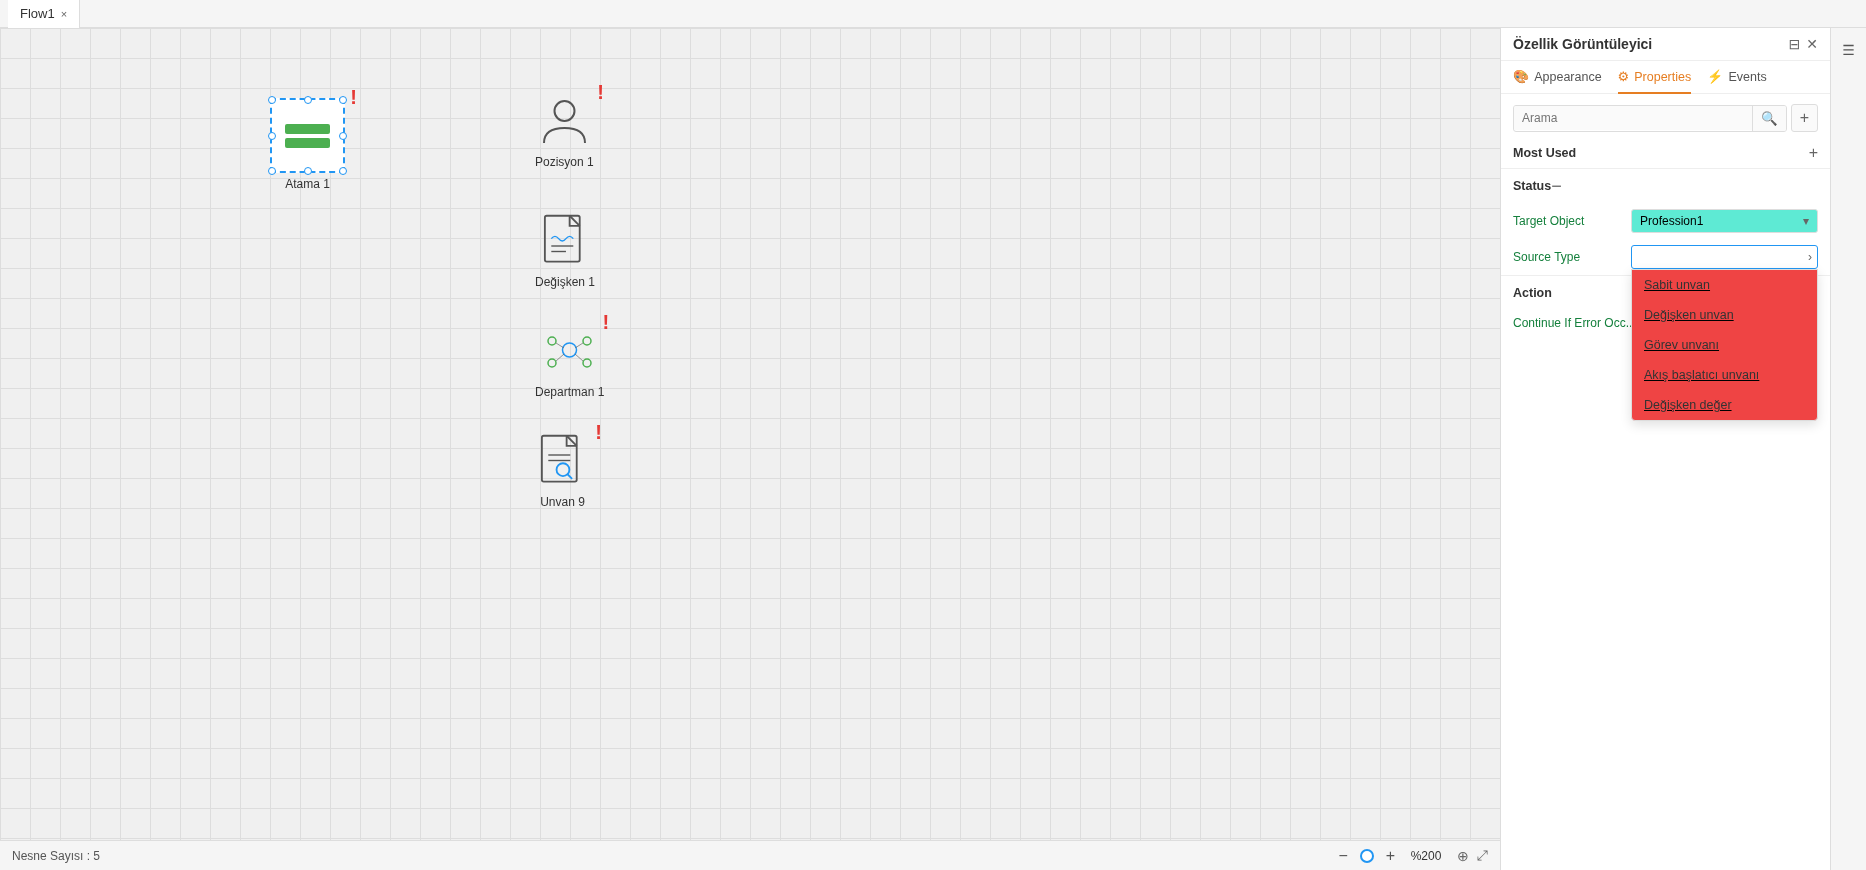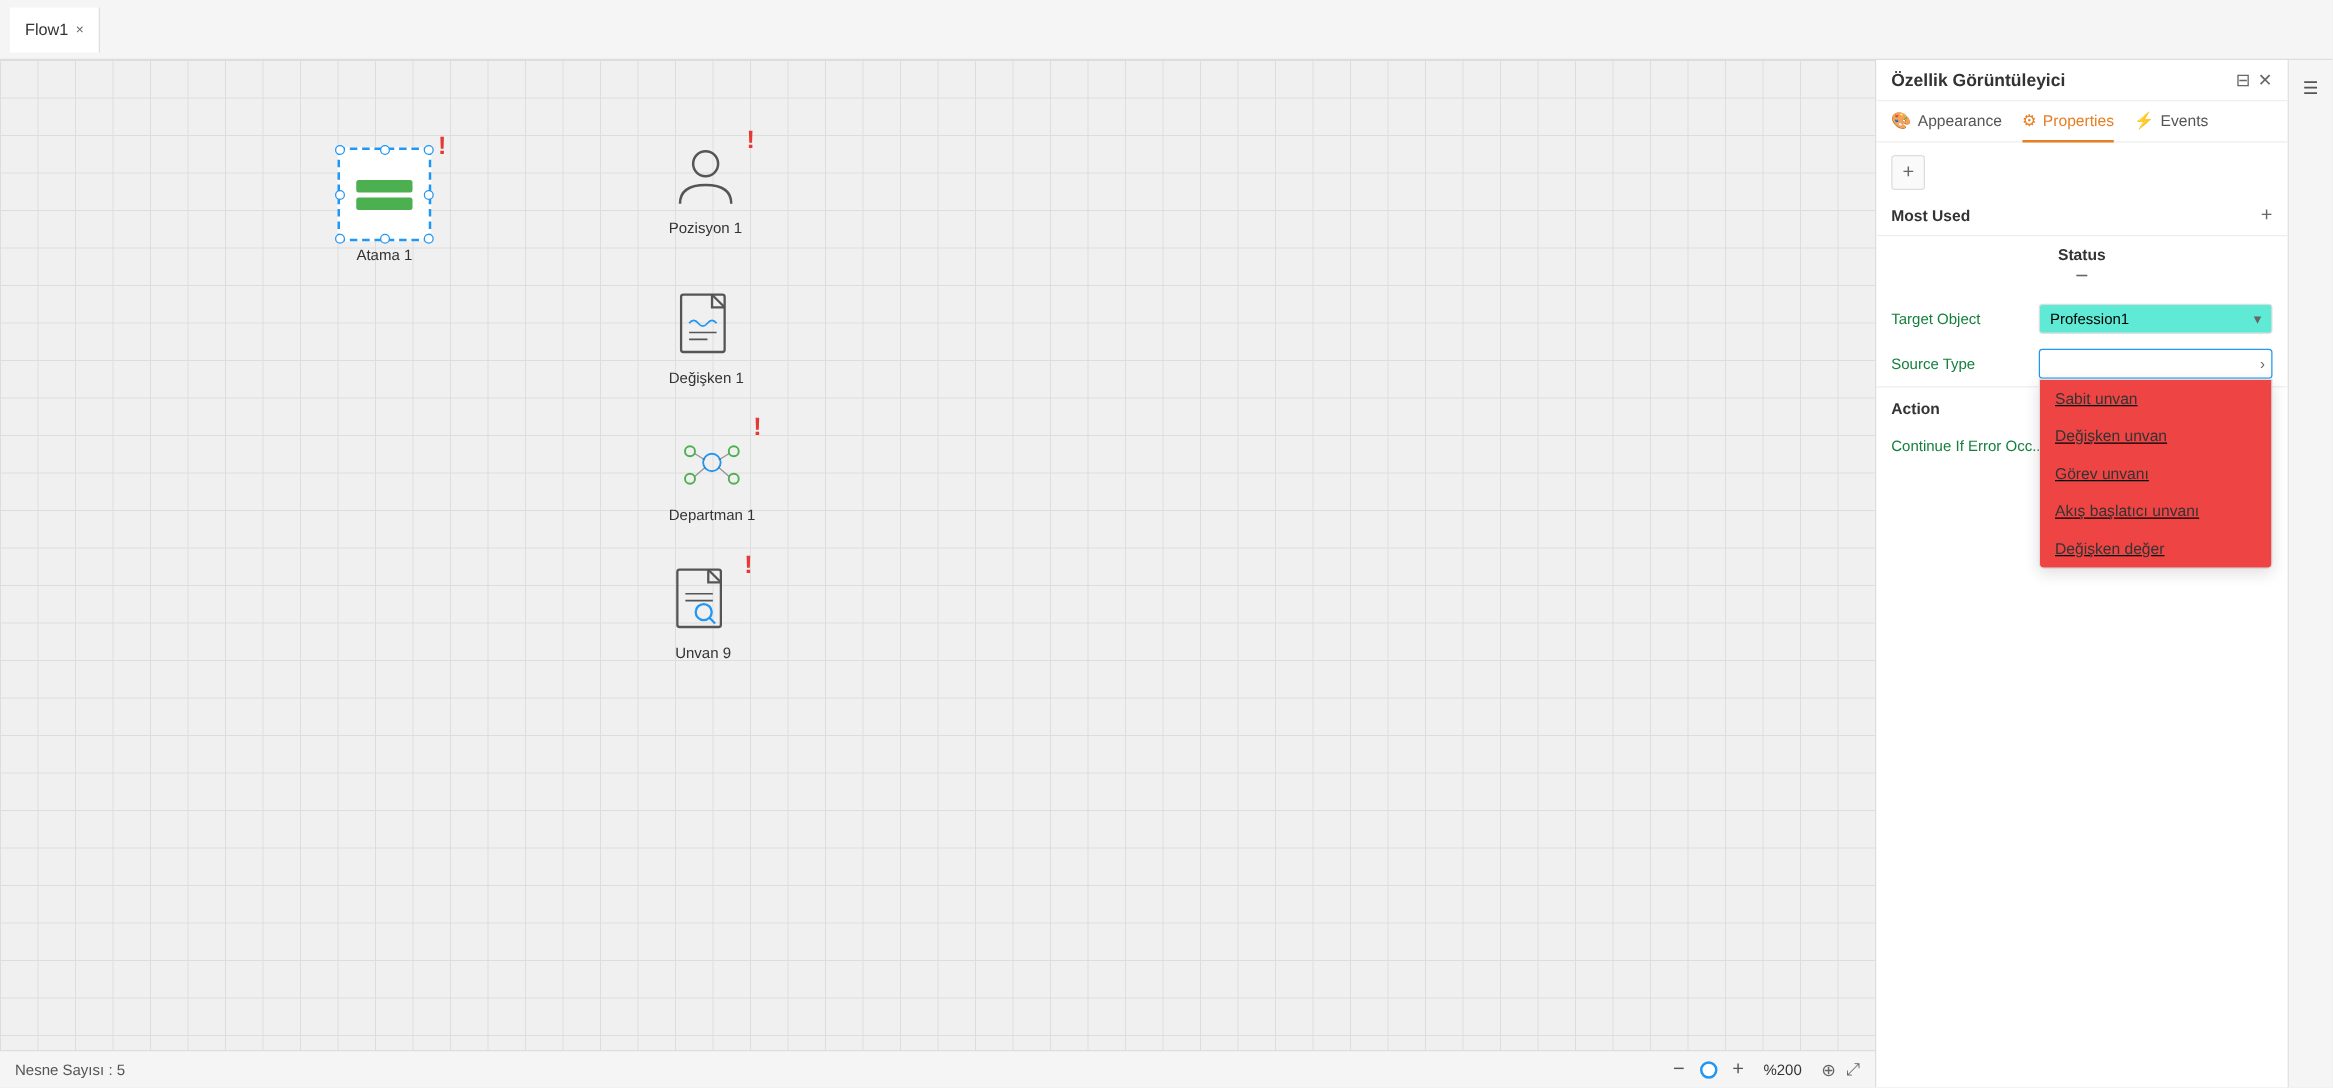--- a/index.html
+++ b/index.html
@@ -4,21 +4,21 @@
   <style>
     * { box-sizing: border-box; margin: 0; padding: 0; }
     body { font-family: 'Segoe UI', Arial, sans-serif; font-size: 13px; background: #f0f0f0; display: flex; flex-direction: column; height: 870px; overflow: hidden; }
 
     
     .top-bar {
       display: flex;
       align-items: center;
       background: #f5f5f5;
       border-bottom: 1px solid #ddd;
-      height: 48px;
+      height: 28px;
       padding: 0 8px;
     }
     .tab-item {
       display: flex;
       align-items: center;
       padding: 0 12px;
       height: 36px;
       font-size: 13px;
       color: #333;
       border-right: 1px solid #ddd;
@@ -319,21 +319,20 @@
       border-top: 1px solid #eee;
     }
     .status-section-header {
       display: flex;
       align-items: center;
       justify-content: flex-start;
       padding: 8px 12px;
       font-size: 12.5px;
       font-weight: 600;
       color: #333;
-      flex-direction: column;
     }
 
     
     .prop-row {
       display: flex;
       align-items: center;
       padding: 6px 12px;
       gap: 8px;
       position: relative;
     }
@@ -590,20 +589,24 @@
         <span class="tab-icon">⚙</span>
         <span>Properties</span>
       </div>
       <div class="panel-tab">
         <span class="tab-icon">⚡</span>
         <span>Events</span>
       </div>
     </div>
 
     <div style="display:flex; align-items:center; margin:10px 12px 6px 12px; gap:4px;">
+      <div class="search-bar" style="flex:1; margin:0;">
+        <input class="search-input" type="text" placeholder="Arama" style="">
+        <button class="search-btn">🔍</button>
+      </div>
       <button class="add-prop-btn" style="border:1px solid #ddd; border-radius:3px; padding:4px 8px; background:#fafafa; cursor:pointer; font-size:16px;">+</button>
     </div>
 
     <div class="section-header">
       <span>Most Used</span>
       <button class="section-toggle">+</button>
     </div>
 
     <div class="status-section">
       <div class="status-section-header">

